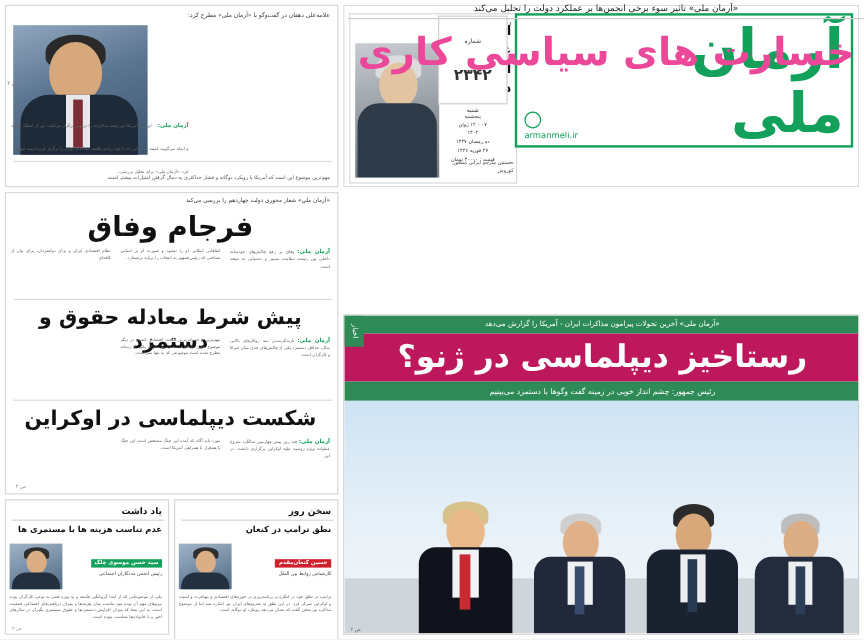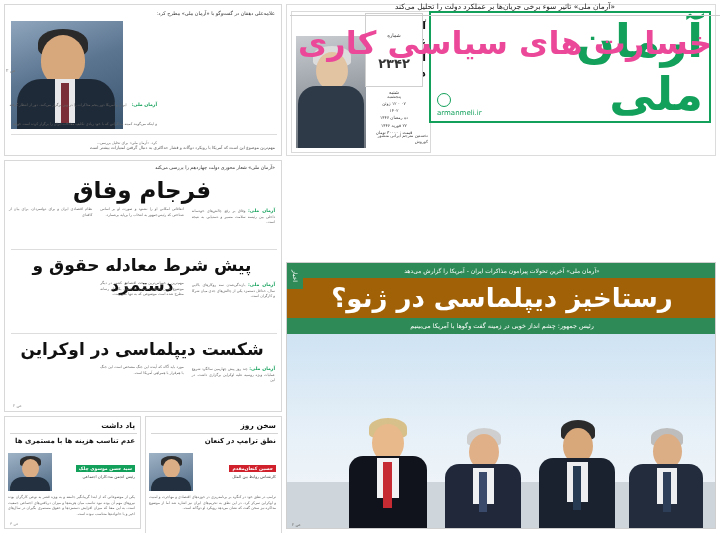--- a/index.html
+++ b/index.html
@@ -253,21 +253,21 @@
 
   
   #photo-card { left: 286px; top: 262px; width: 430px; height: 267px; border: 1px solid #cfcfcf; }
   #photo-kicker-bar {
     position: absolute; left: 0; top: 0; width: 430px; height: 15px;
     background: #2e8b57; color: #fff;
     font-size: 6px; direction: rtl; text-align: center; line-height: 15px;
   }
   #photo-headline-bar {
     position: absolute; left: 0; top: 15px; width: 430px; height: 40px;
-    background: #a16207;
+    background: #be185d;
   }
   #photo-headline {
     position: absolute; left: 0; top: 0; width: 430px; height: 40px;
     color: #ffffff; font-size: 26px; font-weight: bold;
     direction: rtl; text-align: center; line-height: 40px;
   }
   #photo-sub-bar {
     position: absolute; left: 0; top: 55px; width: 430px; height: 16px;
     background: #2e8b57;
   }
@@ -353,21 +353,21 @@
         <div>۱۴۰۲</div>
         <div>ده رمضان ۱۴۴۷</div>
         <div>۲۷ فوریه ۱۴۴۶</div>
         <div>قیمت : ۳۰۰۰۰ تومان</div>
       </div>
 
     </div>
   </div>
 
   <div id="lead-band">
-    <div id="lead-kicker">«آرمان ملی» تاثیر سوء برخی جریان‌ها بر عملکرد دولت را تحلیل می‌کند</div>
+    <div id="lead-kicker">«آرمان ملی» تاثیر سوء برخی انجمن‌ها بر عملکرد دولت را تحلیل می‌کند</div>
     <div id="lead-kicker-rule"></div>
     <div id="lead-headline">خسارت های سیاسی کاری</div>
     <div id="lead-sub">
       <span class="sq"></span><span>ناصر ایمانی : سیاسی‌کاری کیفیت سیاست‌گذاری را کاهش می‌دهد</span>
     </div>
     <div id="lead-pageno">ص ۲</div>
   </div>
 
   <div class="card" id="note-card">
     <div class="box-title">یاد داشت</div>
@@ -444,21 +444,21 @@
     <div class="box-body microtext">ترامپ در نطق خود در کنگره بر برنامه‌ریزی در حوزه‌های اقتصادی و مهاجرت و امنیت و اوکراین تمرکز کرد. در این نطق به تحریم‌های ایران نیز اشاره شد اما از موضوع مذاکره نیز سخن گفت که نشان می‌دهد رویکرد او دوگانه است.</div>
     <div class="box-pageno">ص ۳</div>
   </div>
 
   <div class="card" id="photo-card">
     <div id="photo-kicker-bar">«آرمان ملی» آخرین تحولات پیرامون مذاکرات ایران - آمریکا را گزارش می‌دهد</div>
     <div id="photo-headline-bar">
       <div id="photo-headline">رستاخیز دیپلماسی در ژنو؟</div>
     </div>
     <div id="photo-sub-bar">
-      <div id="photo-sub">رئیس جمهور: چشم انداز خوبی در زمینه گفت وگو‌ها با آمریکا می‌بینیم</div>
+      <div id="photo-sub">رئیس جمهور: چشم انداز خوبی در زمینه گفت وگو‌ها با دستمزد می‌بینیم</div>
     </div>
 
     <div id="photo-area">
       <div id="photo-floor"></div>
 
       <div class="person" style="left:52px; width:96px; height:112px;">
         <div class="p-hair" style="left:30px; top:2px; width:38px; height:20px; background:#d8c08a;"></div>
         <div class="p-head" style="left:33px; top:8px; width:32px; height:38px; background:#e8b98b;"></div>
         <div class="p-body" style="left:10px; width:78px; height:72px; background:#10131c;"></div>
         <div class="p-shirt" style="left:38px; top:42px; width:22px; height:40px; background:#f2f2f4;"></div>

